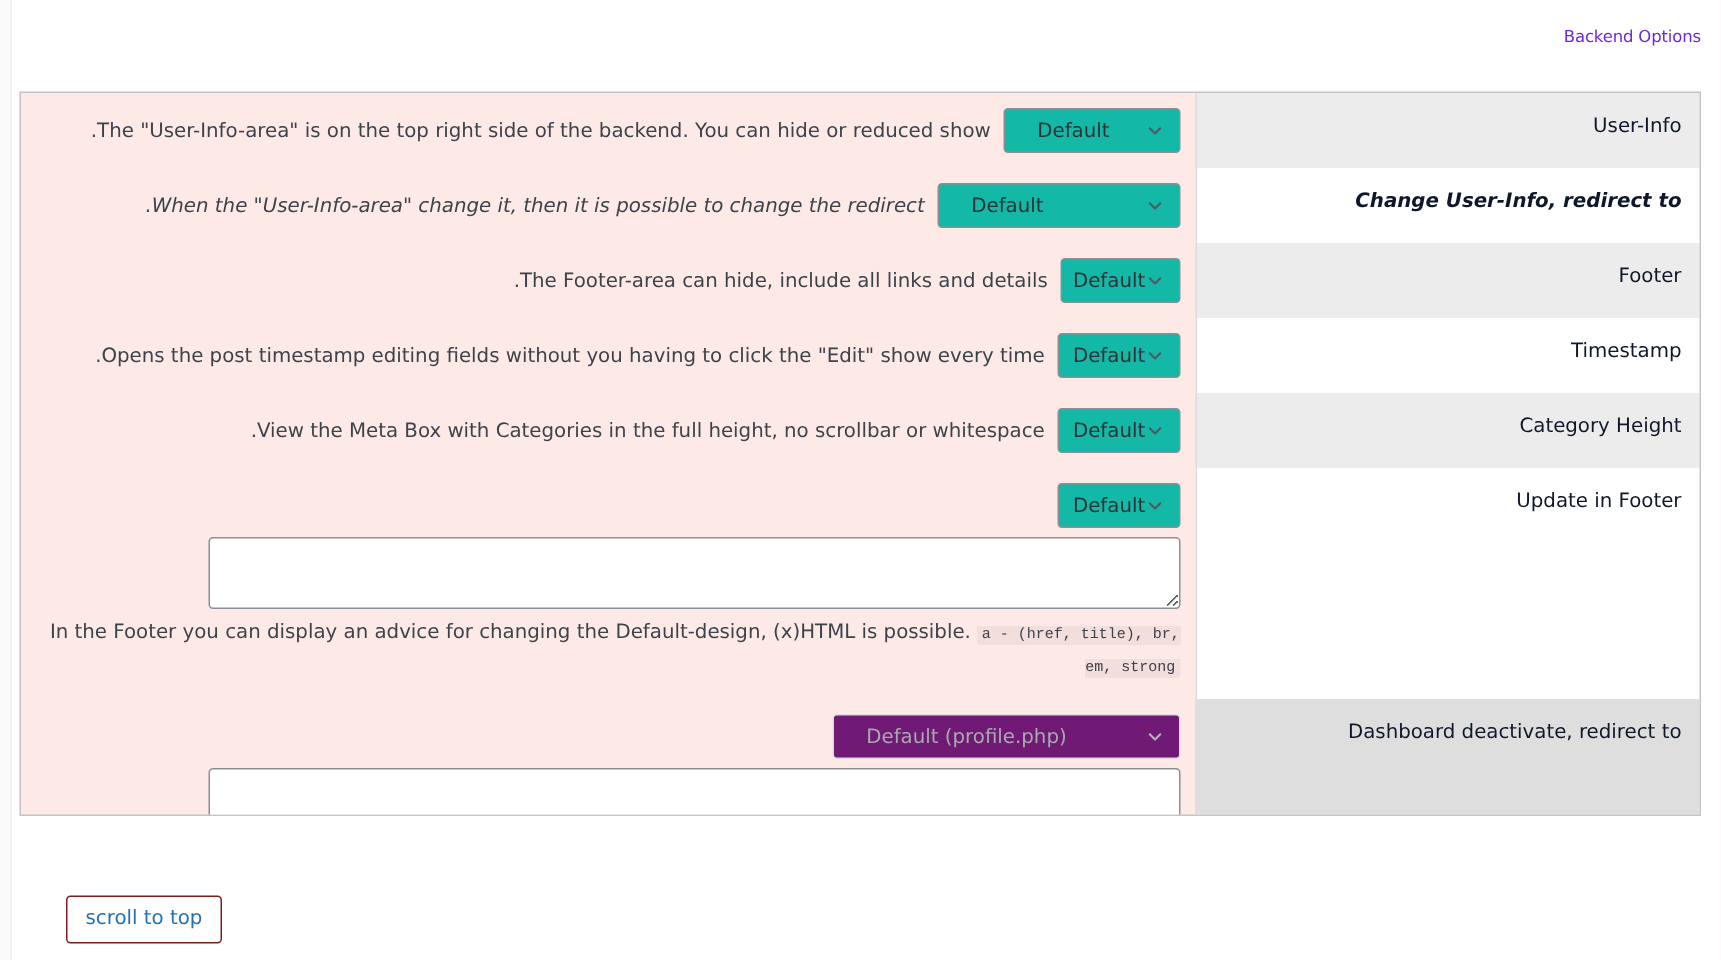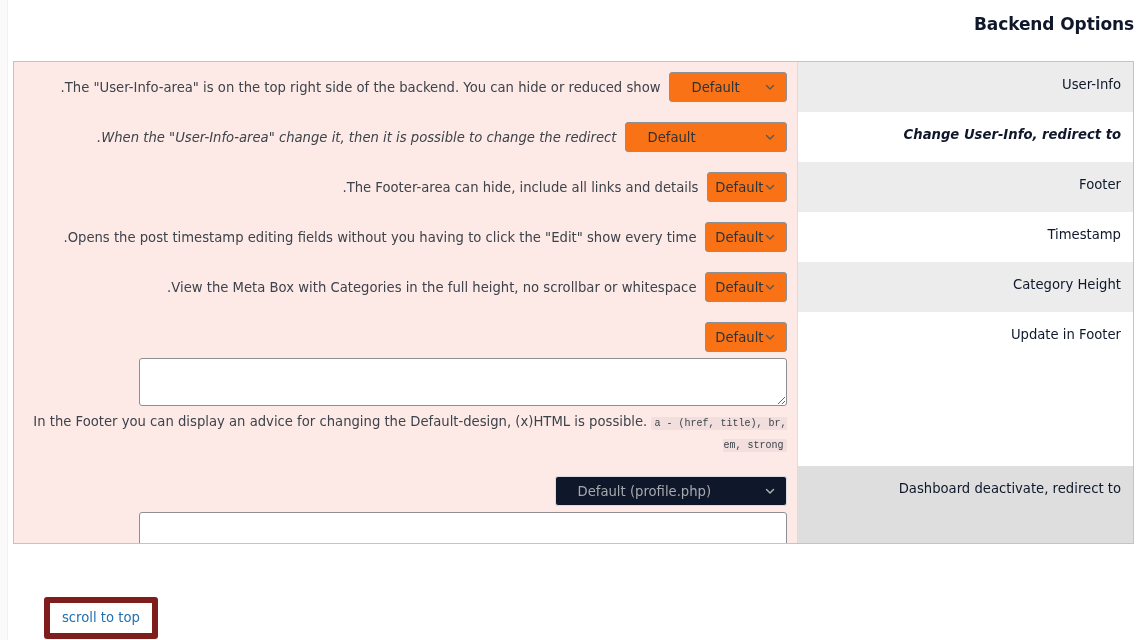--- a/index.html
+++ b/index.html
@@ -32,23 +32,23 @@
     position: absolute;
     left: 13px; top: 0;
     width: 1121px;
     height: 48px;
     display: flex;
     align-items: center;
     justify-content: flex-end;
     padding-right: 0px;
   }
   .page-title {
-    font-size: 17px;
-    font-weight: bold;
-    color: #0f172a;
+    font-size: 11px;
+    font-weight: normal;
+    color: #6d28d9;
     letter-spacing: -0.1px;
     white-space: nowrap;
   }
 
   
   .form-panel {
     position: absolute;
     left: 13px;
     top: 61px;
     width: 1121px;
@@ -112,21 +112,21 @@
     white-space: nowrap;
   }
   .desc.italic { font-style: italic; }
 
   
   .sel {
     position: relative;
     height: 30px;
     border: 1px solid #8c8f94;
     border-radius: 3px;
-    background: #f97316;
+    background: #14b8a6;
     display: inline-flex;
     align-items: center;
     justify-content: space-between;
     padding: 0 10px 0 8px;
     font-size: 13.2px;
     color: #2c3338;
     cursor: pointer;
     box-shadow: 0 0 0 transparent;
     flex: 0 0 auto;
   }
@@ -141,21 +141,21 @@
     display: block;
   }
   .sel .chev svg { display: block; }
 
   .sel.w-wide  { width: 118px; }
   .sel.w-wide2 { width: 162px; }
   .sel.w-mid   { width: 80px; }
   .sel.w-mid2  { width: 82px; }
   .sel.w-disabled {
     width: 232px;
-    background: #0f172a;
+    background: #701a75;
     border-color: #dcdcde;
     color: #a7aaad;
     cursor: default;
   }
   .sel.w-disabled .chev svg path { stroke: #b5b8bb; }
 
   
   .ta {
     display: block;
     width: 648px;
@@ -222,21 +222,21 @@
   }
 
   
   .scroll-top-wrap {
     position: absolute;
     left: 44px;
     top: 597px;
   }
   .btn-secondary {
     background: #ffffff;
-    border: 6px solid #7f1d1d;
+    border: 1px solid #7f1d1d;
     color: #2271b1;
     font-size: 13.2px;
     line-height: 1;
     padding: 8px 12px 9px 12px;
     border-radius: 3px;
     cursor: pointer;
     font-family: "DejaVu Sans", "Liberation Sans", sans-serif;
     white-space: nowrap;
   }
 </style>

